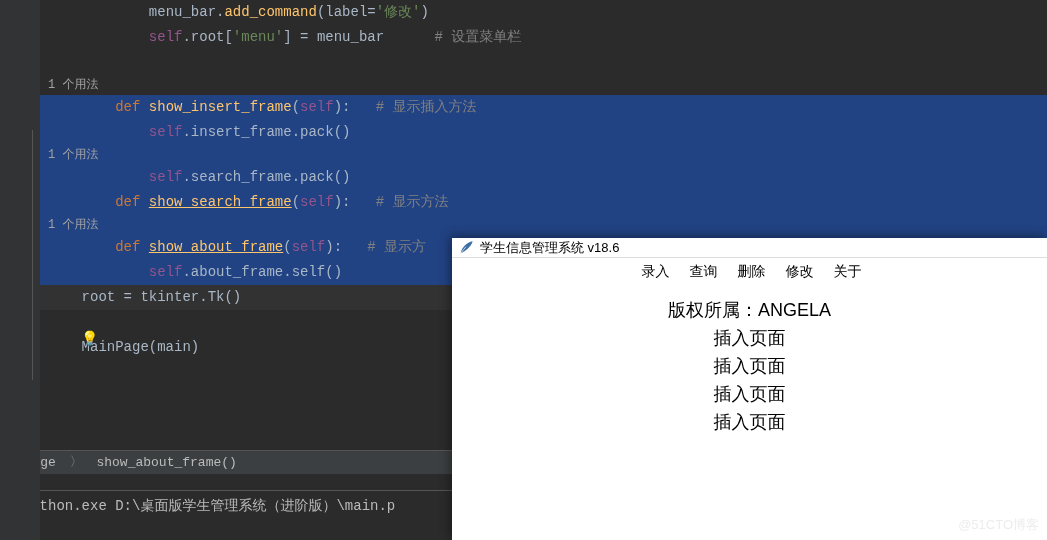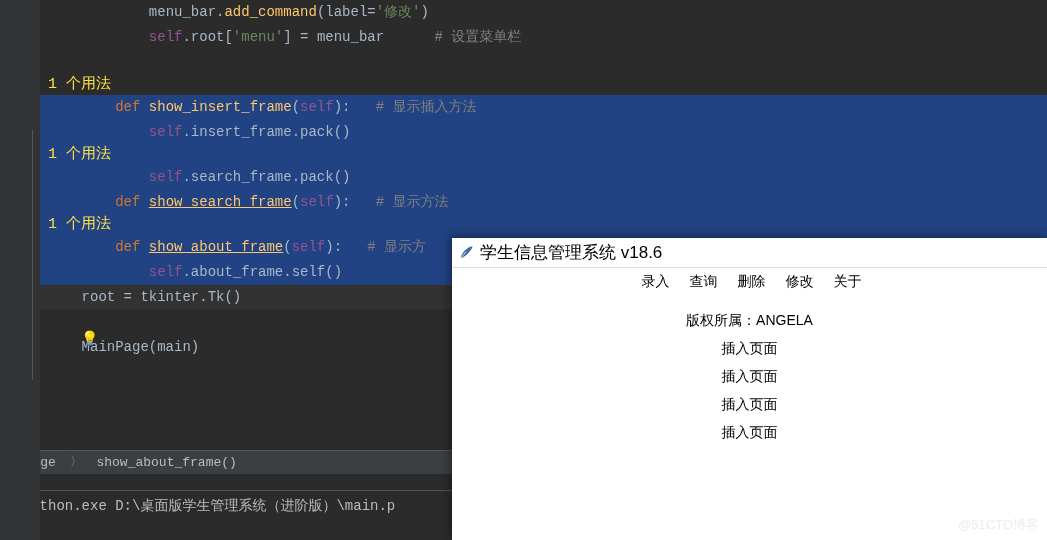--- a/index.html
+++ b/index.html
@@ -49,22 +49,22 @@
     color: #f0a732;
     z-index: 3;
   }
   .kw { color: #cc7832; }
   .fn { color: #ffc66d; }
   .self { color: #94558d; }
   .str { color: #6a8759; }
   .cmt { color: #808080; }
   .id { color: #a9b7c6; }
   .hint {
-    color: #fde047;
-    font-size: 15px;
+    color: #a3a3a3;
+    font-size: 12px;
     padding-left: 8px;
     height: 20px;
     line-height: 20px;
   }
   .hint.hl { background: #214283; }
 
   .breadcrumb {
     position: absolute;
     left: 0; right: 0;
     top: 450px;
@@ -98,27 +98,27 @@
     top: 238px;
     right: 0;
     bottom: 0;
     background: #fff;
     font-family: "Microsoft YaHei", sans-serif;
     color: #000;
     box-shadow: -2px -2px 10px rgba(0,0,0,.4);
     z-index: 10;
   }
   .titlebar {
-    height: 30px;
+    height: 20px;
     background: #fff;
     border-bottom: 1px solid #ddd;
     display: flex;
     align-items: center;
     padding-left: 6px;
-    font-size: 17px;
+    font-size: 13px;
   }
   .titlebar .tk-icon {
     width: 16px; height: 16px;
     margin-right: 6px;
     color: #3b6ea5;
   }
   .menubar {
     height: 28px;
     display: flex;
     align-items: center;
@@ -131,21 +131,21 @@
     padding: 2px 10px;
     cursor: default;
   }
   .app-body {
     text-align: center;
     padding-top: 10px;
   }
   .app-body .row {
     height: 28px;
     line-height: 28px;
-    font-size: 14px;
+    font-size: 18px;
   }
   .watermark {
     position: absolute;
     right: 8px;
     bottom: 6px;
     color: rgba(180,180,180,.25);
     font-size: 13px;
     font-family: sans-serif;
     z-index: 20;
   }

